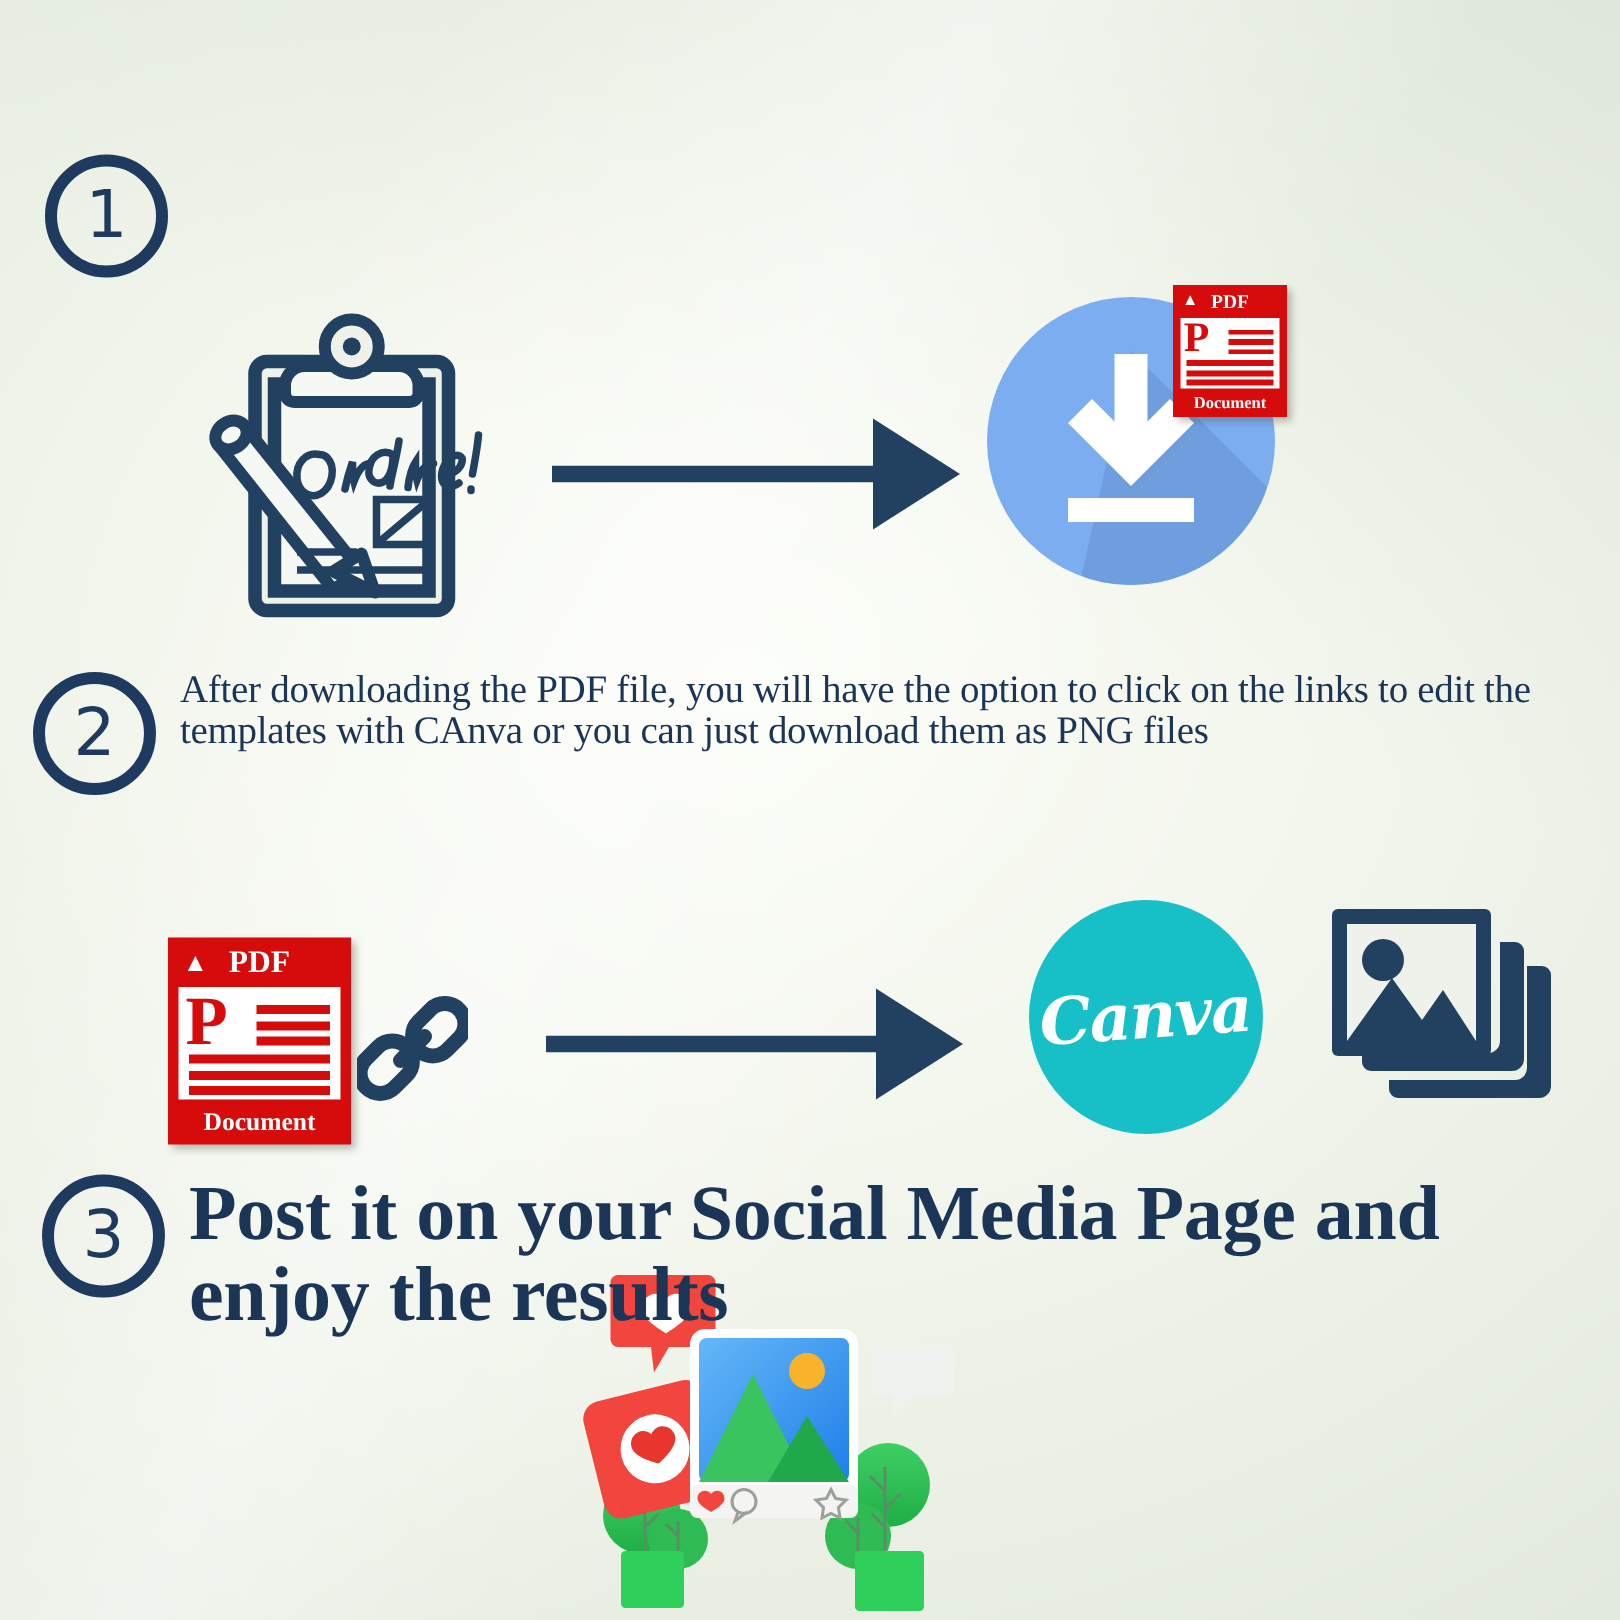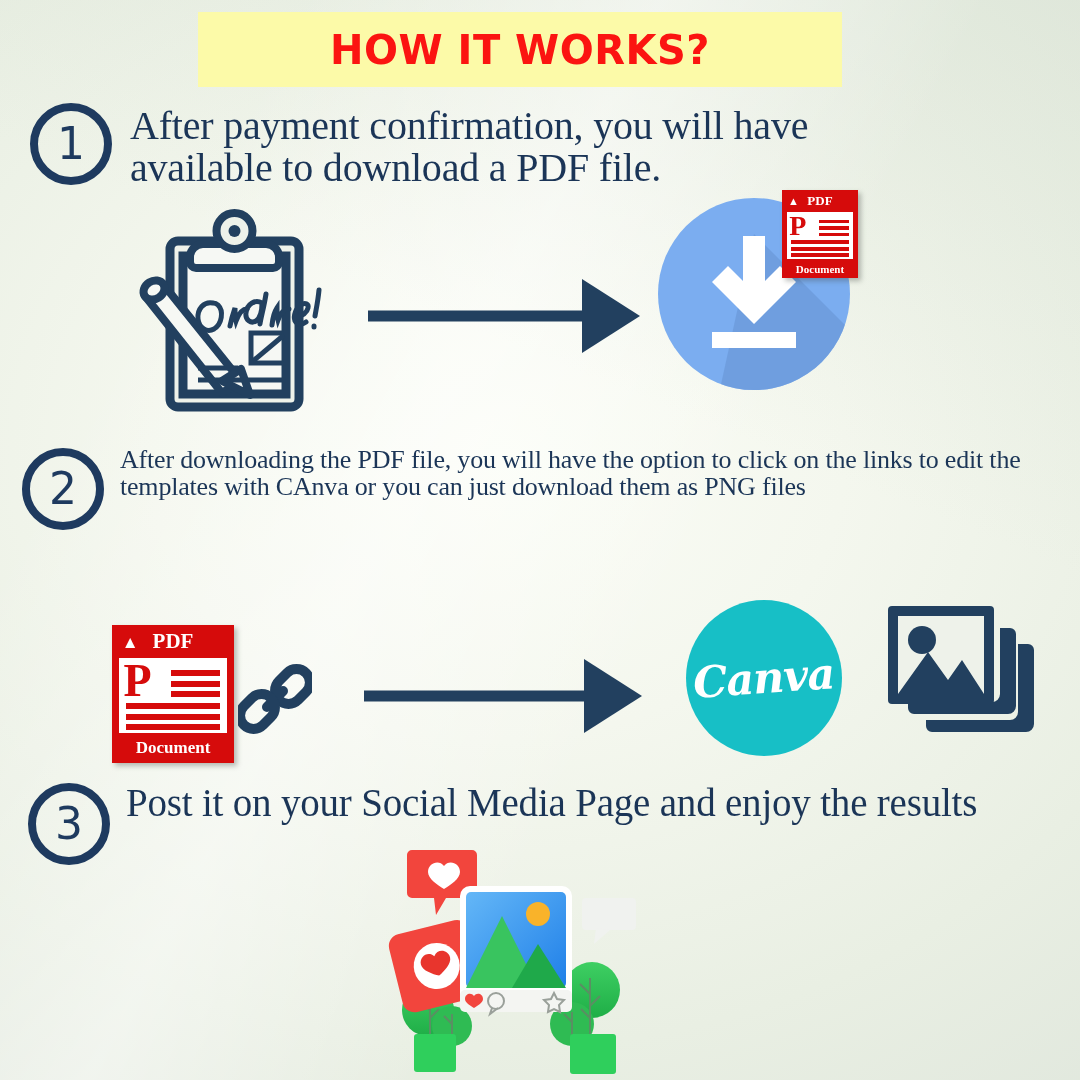--- a/index.html
+++ b/index.html
@@ -85,21 +85,21 @@
     letter-spacing: -0.2px;
   }
 
   #step1 { left: 30px; top: 103px; }
   #step1 .step-text { font-size: 40px; margin-left: 18px; margin-top: 2px; width: 830px; }
 
   #step2 { left: 22px; top: 448px; }
   #step2 .step-text { font-size: 26px; margin-left: 16px; margin-top: -2px; width: 950px; }
 
   #step3 { left: 28px; top: 783px; }
-  #step3 .step-text { font-size: 39px; margin-left: 16px; margin-top: 0px; width: 930px; }
+  #step3 .step-text { font-size: 52px; margin-left: 16px; margin-top: 0px; width: 930px; font-weight: bold; }
 
   
   .arrow { position: absolute; z-index: 3; }
   .arrow .shaft {
     position: absolute;
     left: 0;
     top: 50%;
     transform: translateY(-50%);
     height: 11px;
     background: #22405f;
@@ -224,27 +224,23 @@
   #imgstack { position: absolute; left: 884px; top: 602px; width: 152px; height: 150px; z-index: 3; }
 
   
   #social { position: absolute; left: 386px; top: 848px; width: 250px; height: 232px; z-index: 3; }
 </style>
 </head>
 <body>
 
 <div id="poster">
 
-  <div class="banner">
-    <div class="banner-text">HOW IT WORKS?</div>
-  </div>
 
   <div class="step-head" id="step1">
     <div class="num-circle">1</div>
-    <div class="step-text">After payment confirmation, you will have available to download a PDF file.</div>
   </div>
 
   <div id="clipboard">
     <svg viewBox="0 0 212 212" width="212" height="212">
       <g fill="none" stroke="#22405f" stroke-width="9">
         <rect x="50" y="33" width="129" height="166" rx="8" fill="#eef2ea"></rect>
         <rect x="63" y="48" width="103" height="138" fill="#f6f8f4"></rect>
       </g>
       <g fill="none" stroke="#22405f" stroke-width="8">
         <path d="M83 36 h63 a13 13 0 0 1 13 13 v5 a6 6 0 0 1 -6 6 H76 a6 6 0 0 1 -6 -6 v-5 a13 13 0 0 1 13 -13 z" fill="#f6f8f4"></path>

